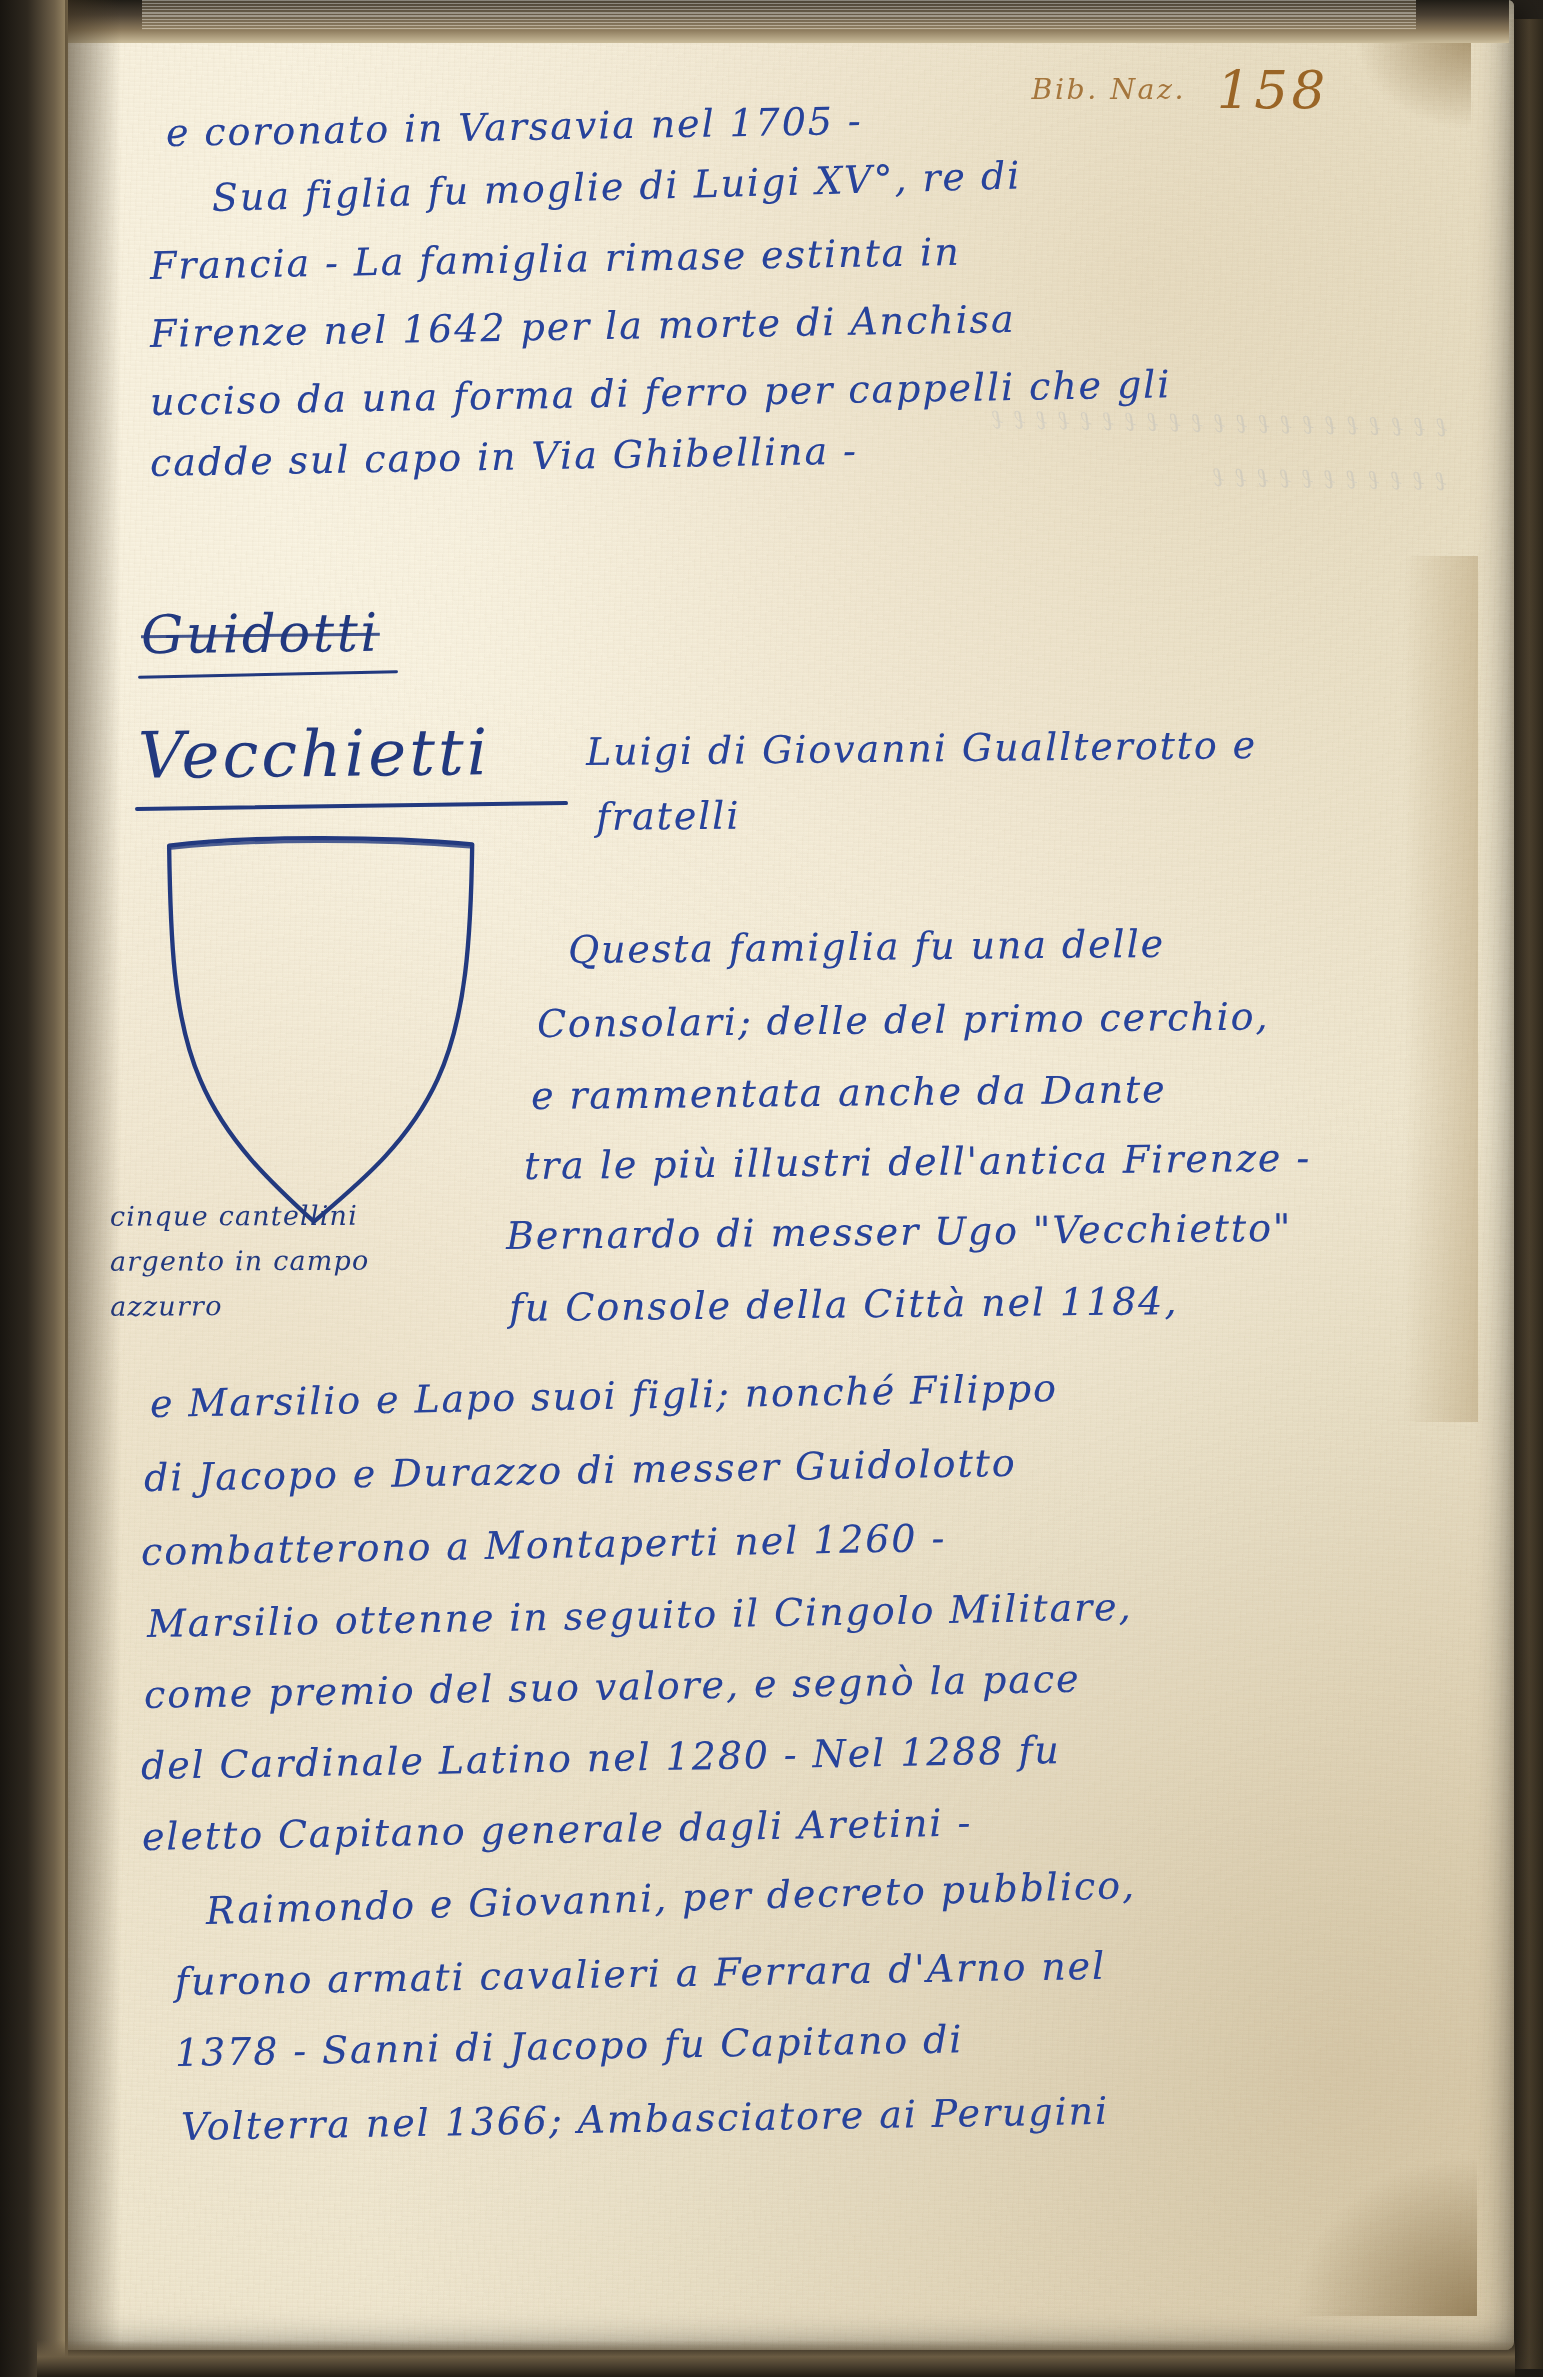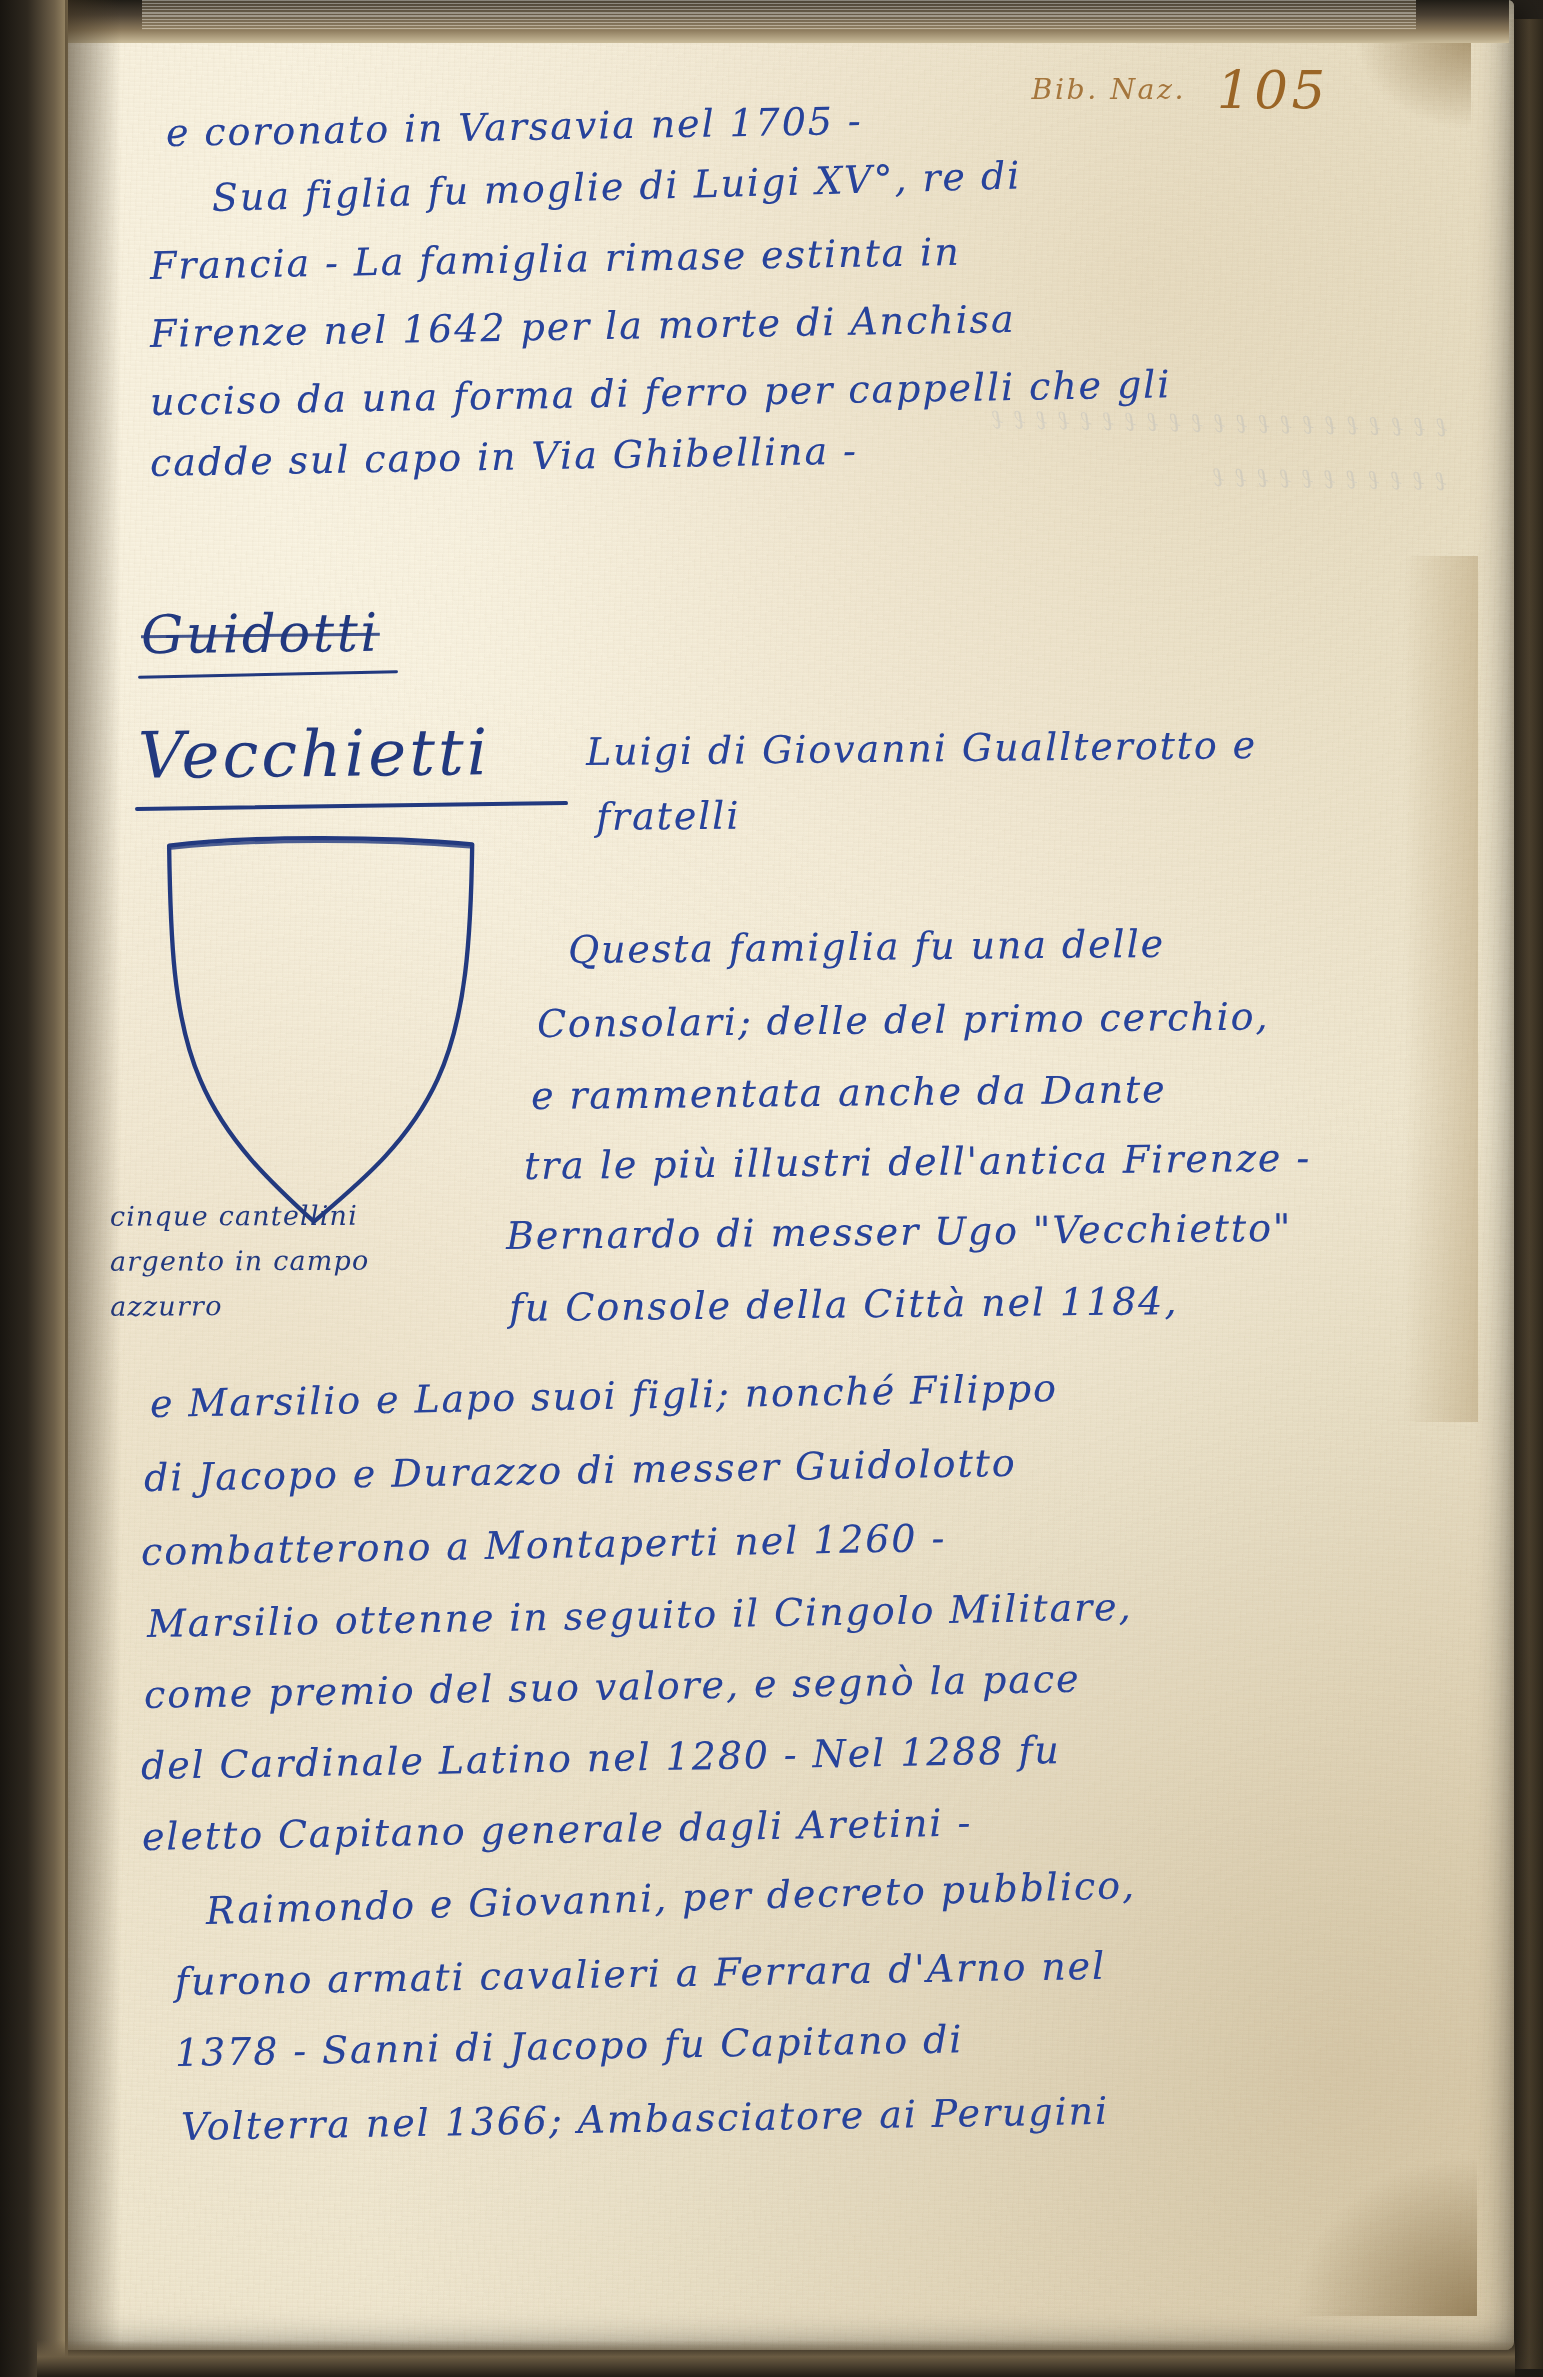--- a/index.html
+++ b/index.html
@@ -286,21 +286,21 @@
     <div class="ghost-text">
       ℓ ℓ ℓ ℓ ℓ ℓ
       ℓ ℓ ℓ ℓ ℓ
       ℓ ℓ ℓ ℓ ℓ ℓ
       ℓ ℓ ℓ ℓ
       ℓ ℓ ℓ ℓ ℓ
       ℓ ℓ ℓ ℓ ℓ ℓ
     </div>
 
     <div class="folio-stamp">Bib. Naz.</div>
-    <div class="folio">105</div>
+    <div class="folio">158</div>
 
     <div class="ink line slant1" style="left:130px; top:114px;">e coronato in Varsavia nel 1705 -</div>
     <div class="ink line slant2" style="left:176px; top:179px;">Sua figlia fu moglie di Luigi XV°, re di</div>
     <div class="ink line slant1" style="left:114px; top:247px;">Francia - La famiglia rimase estinta in</div>
     <div class="ink line slant1" style="left:114px; top:315px;">Firenze nel 1642 per la morte di Anchisa</div>
     <div class="ink line slant1" style="left:114px; top:383px;">ucciso da una forma di ferro per cappelli che gli</div>
     <div class="ink line slant1" style="left:114px; top:444px;">cadde sul capo in Via Ghibellina -</div>
 
     <div class="family-heading heading-guidotti slant3">Guidotti</div>
     <div class="heading-guidotti-under"></div>

